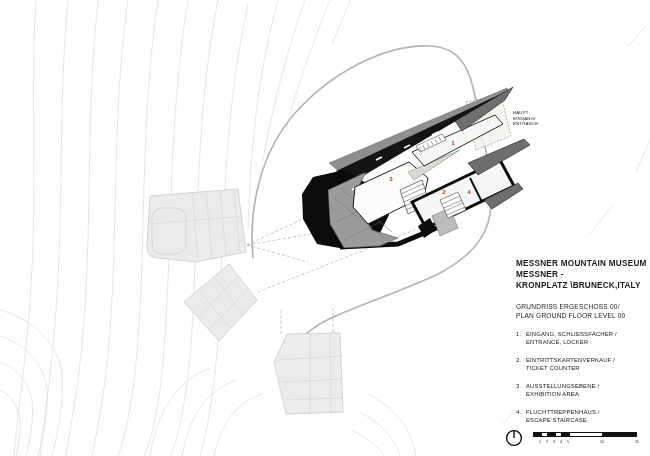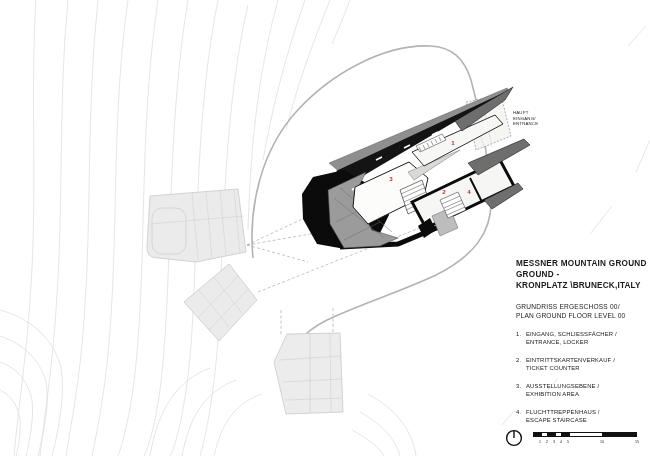--- a/index.html
+++ b/index.html
@@ -214,22 +214,22 @@
 <span class="room-num abs" style="left:453px;top:142px;color:#b03a2e">1</span>
 <span class="room-num abs" style="left:444px;top:191px;color:#b03a2e">2</span>
 <span class="room-num abs" style="left:391px;top:178px;color:#b03a2e">3</span>
 <span class="room-num abs" style="left:469px;top:191px;color:#b03a2e">4</span>
 
 <div class="abs entrance-label">HAUPT
 EINGANG/
 ENTRANCE</div>
 
 <div class="abs title-block">
-  <div class="tb-line1">MESSNER MOUNTAIN GROUND</div>
-  <div class="tb-line2">GROUND -</div>
+  <div class="tb-line1">MESSNER MOUNTAIN MUSEUM</div>
+  <div class="tb-line2">MESSNER -</div>
   <div class="tb-line3">KRONPLATZ \BRUNECK,ITALY</div>
 
   <div class="plan-title">
     <div>GRUNDRISS ERGESCHOSS 00/</div>
     <div>PLAN GROUND FLOOR LEVEL 00</div>
   </div>
 
   <div class="legend">
     <div class="legend-item">
       <span class="legend-num">1.</span>

